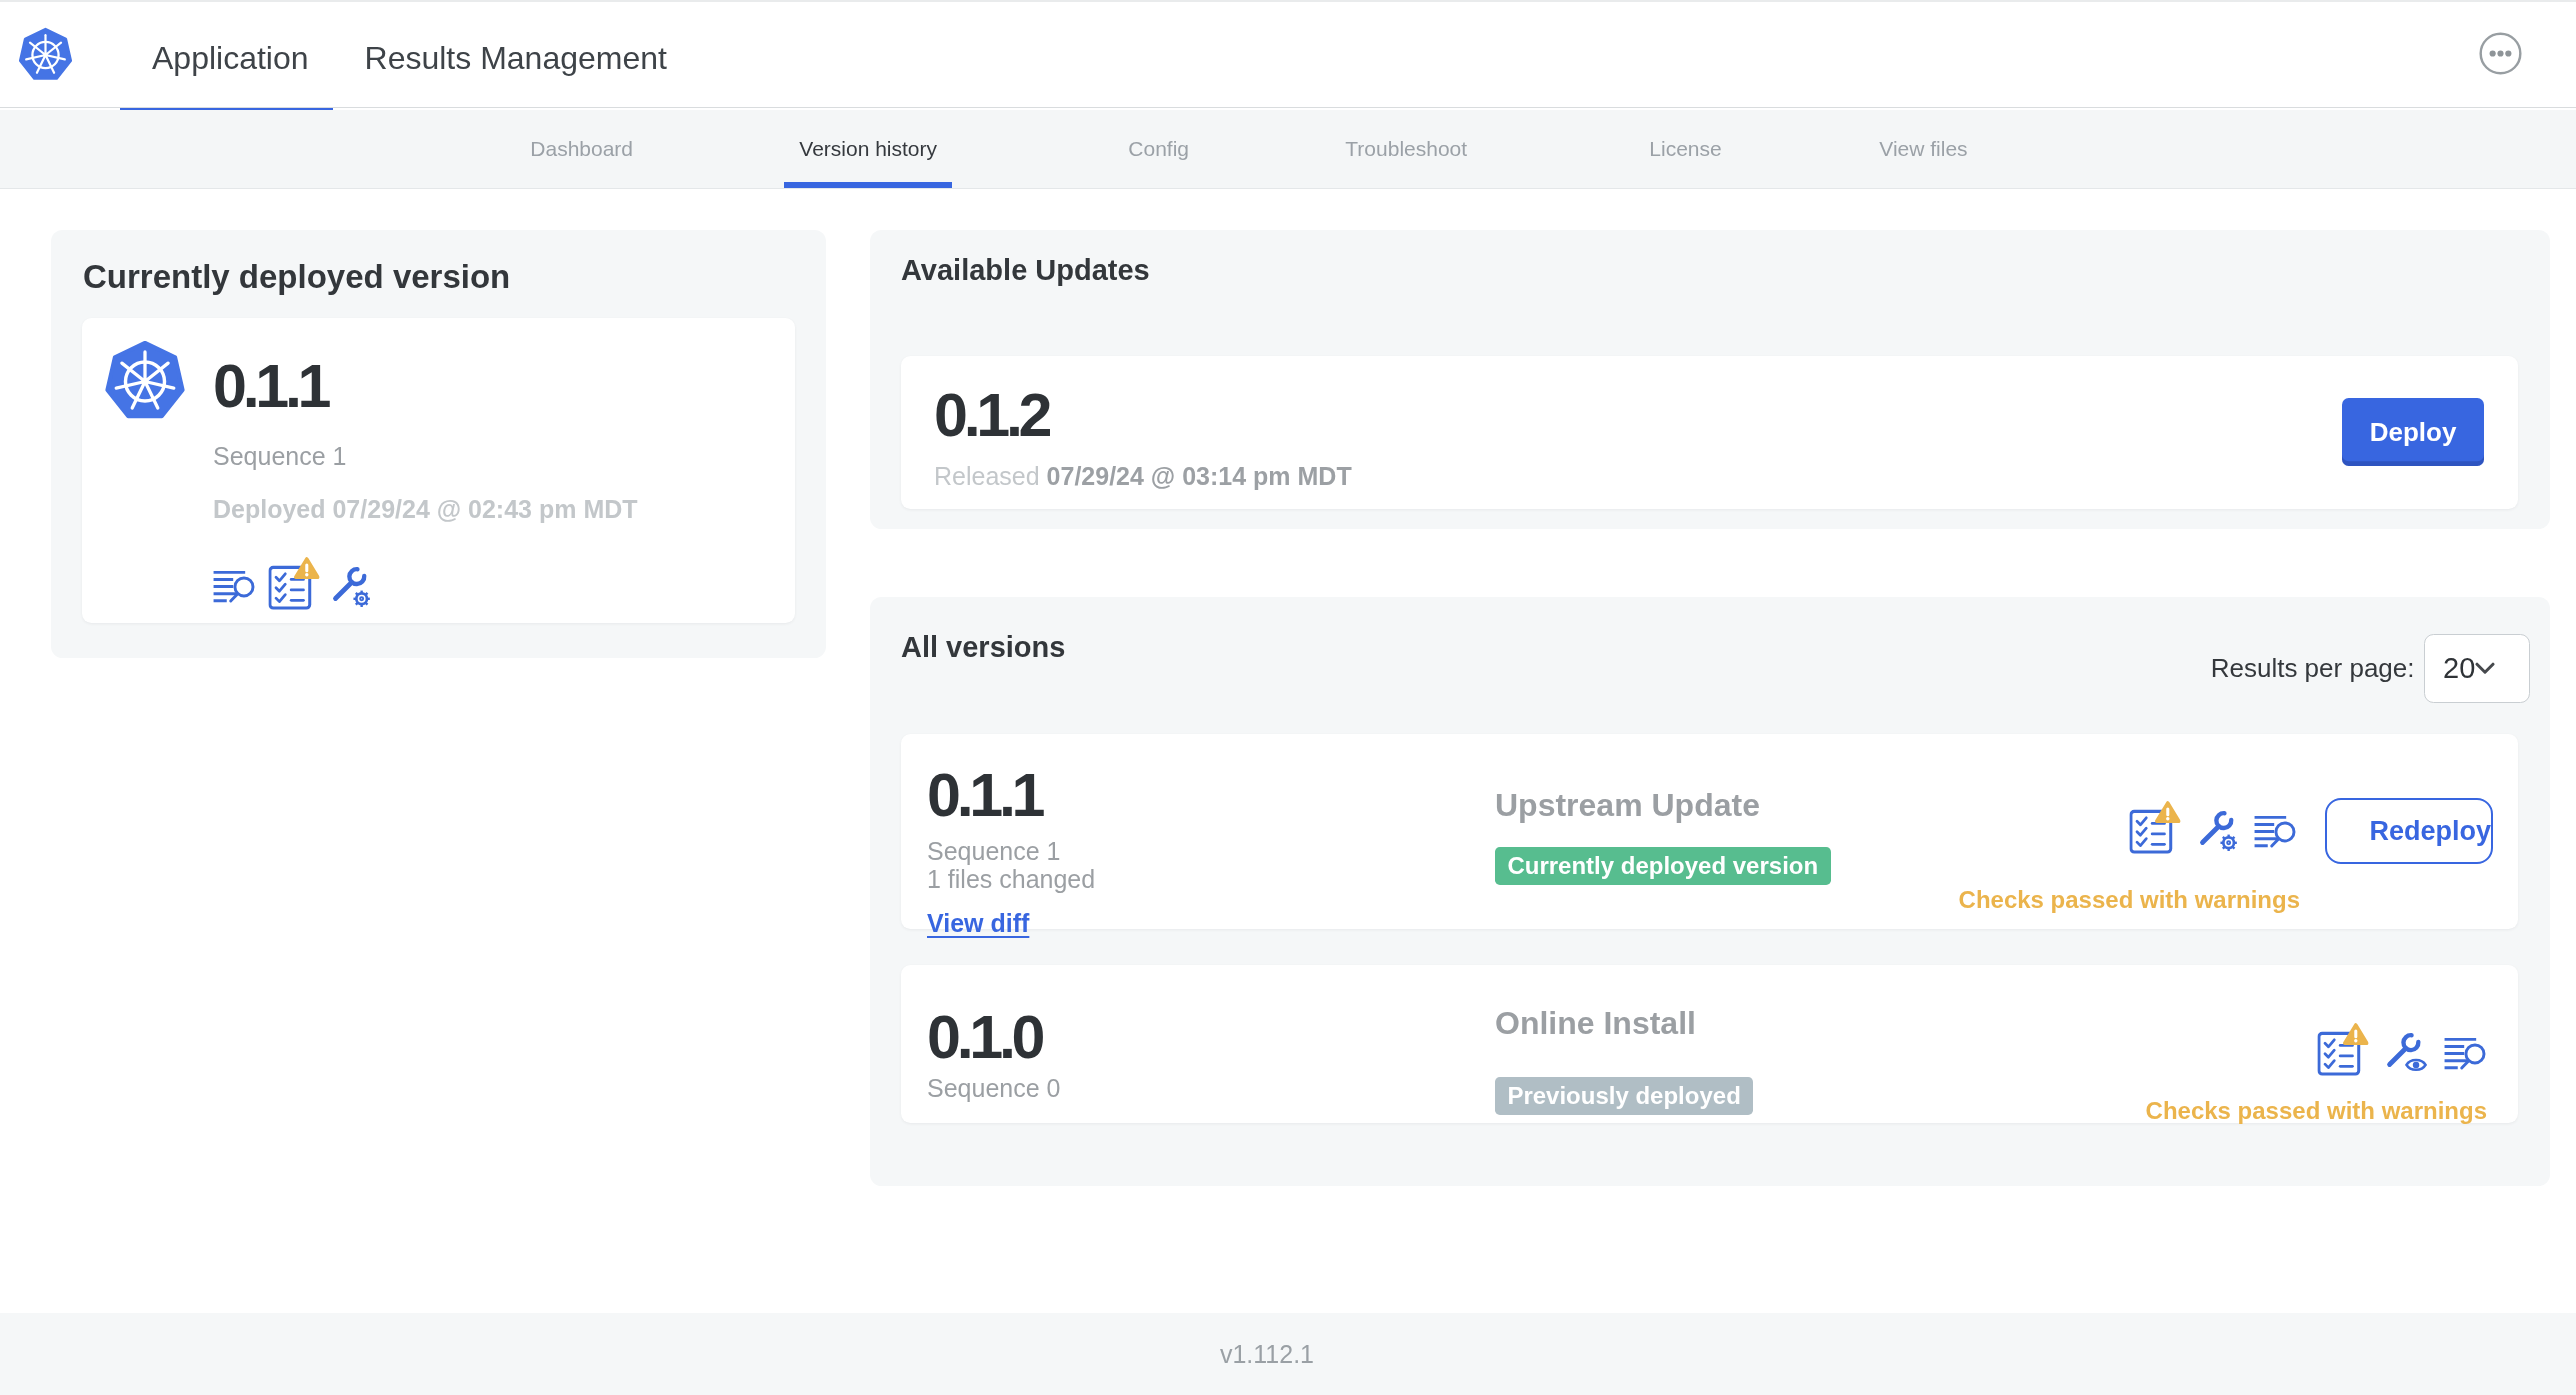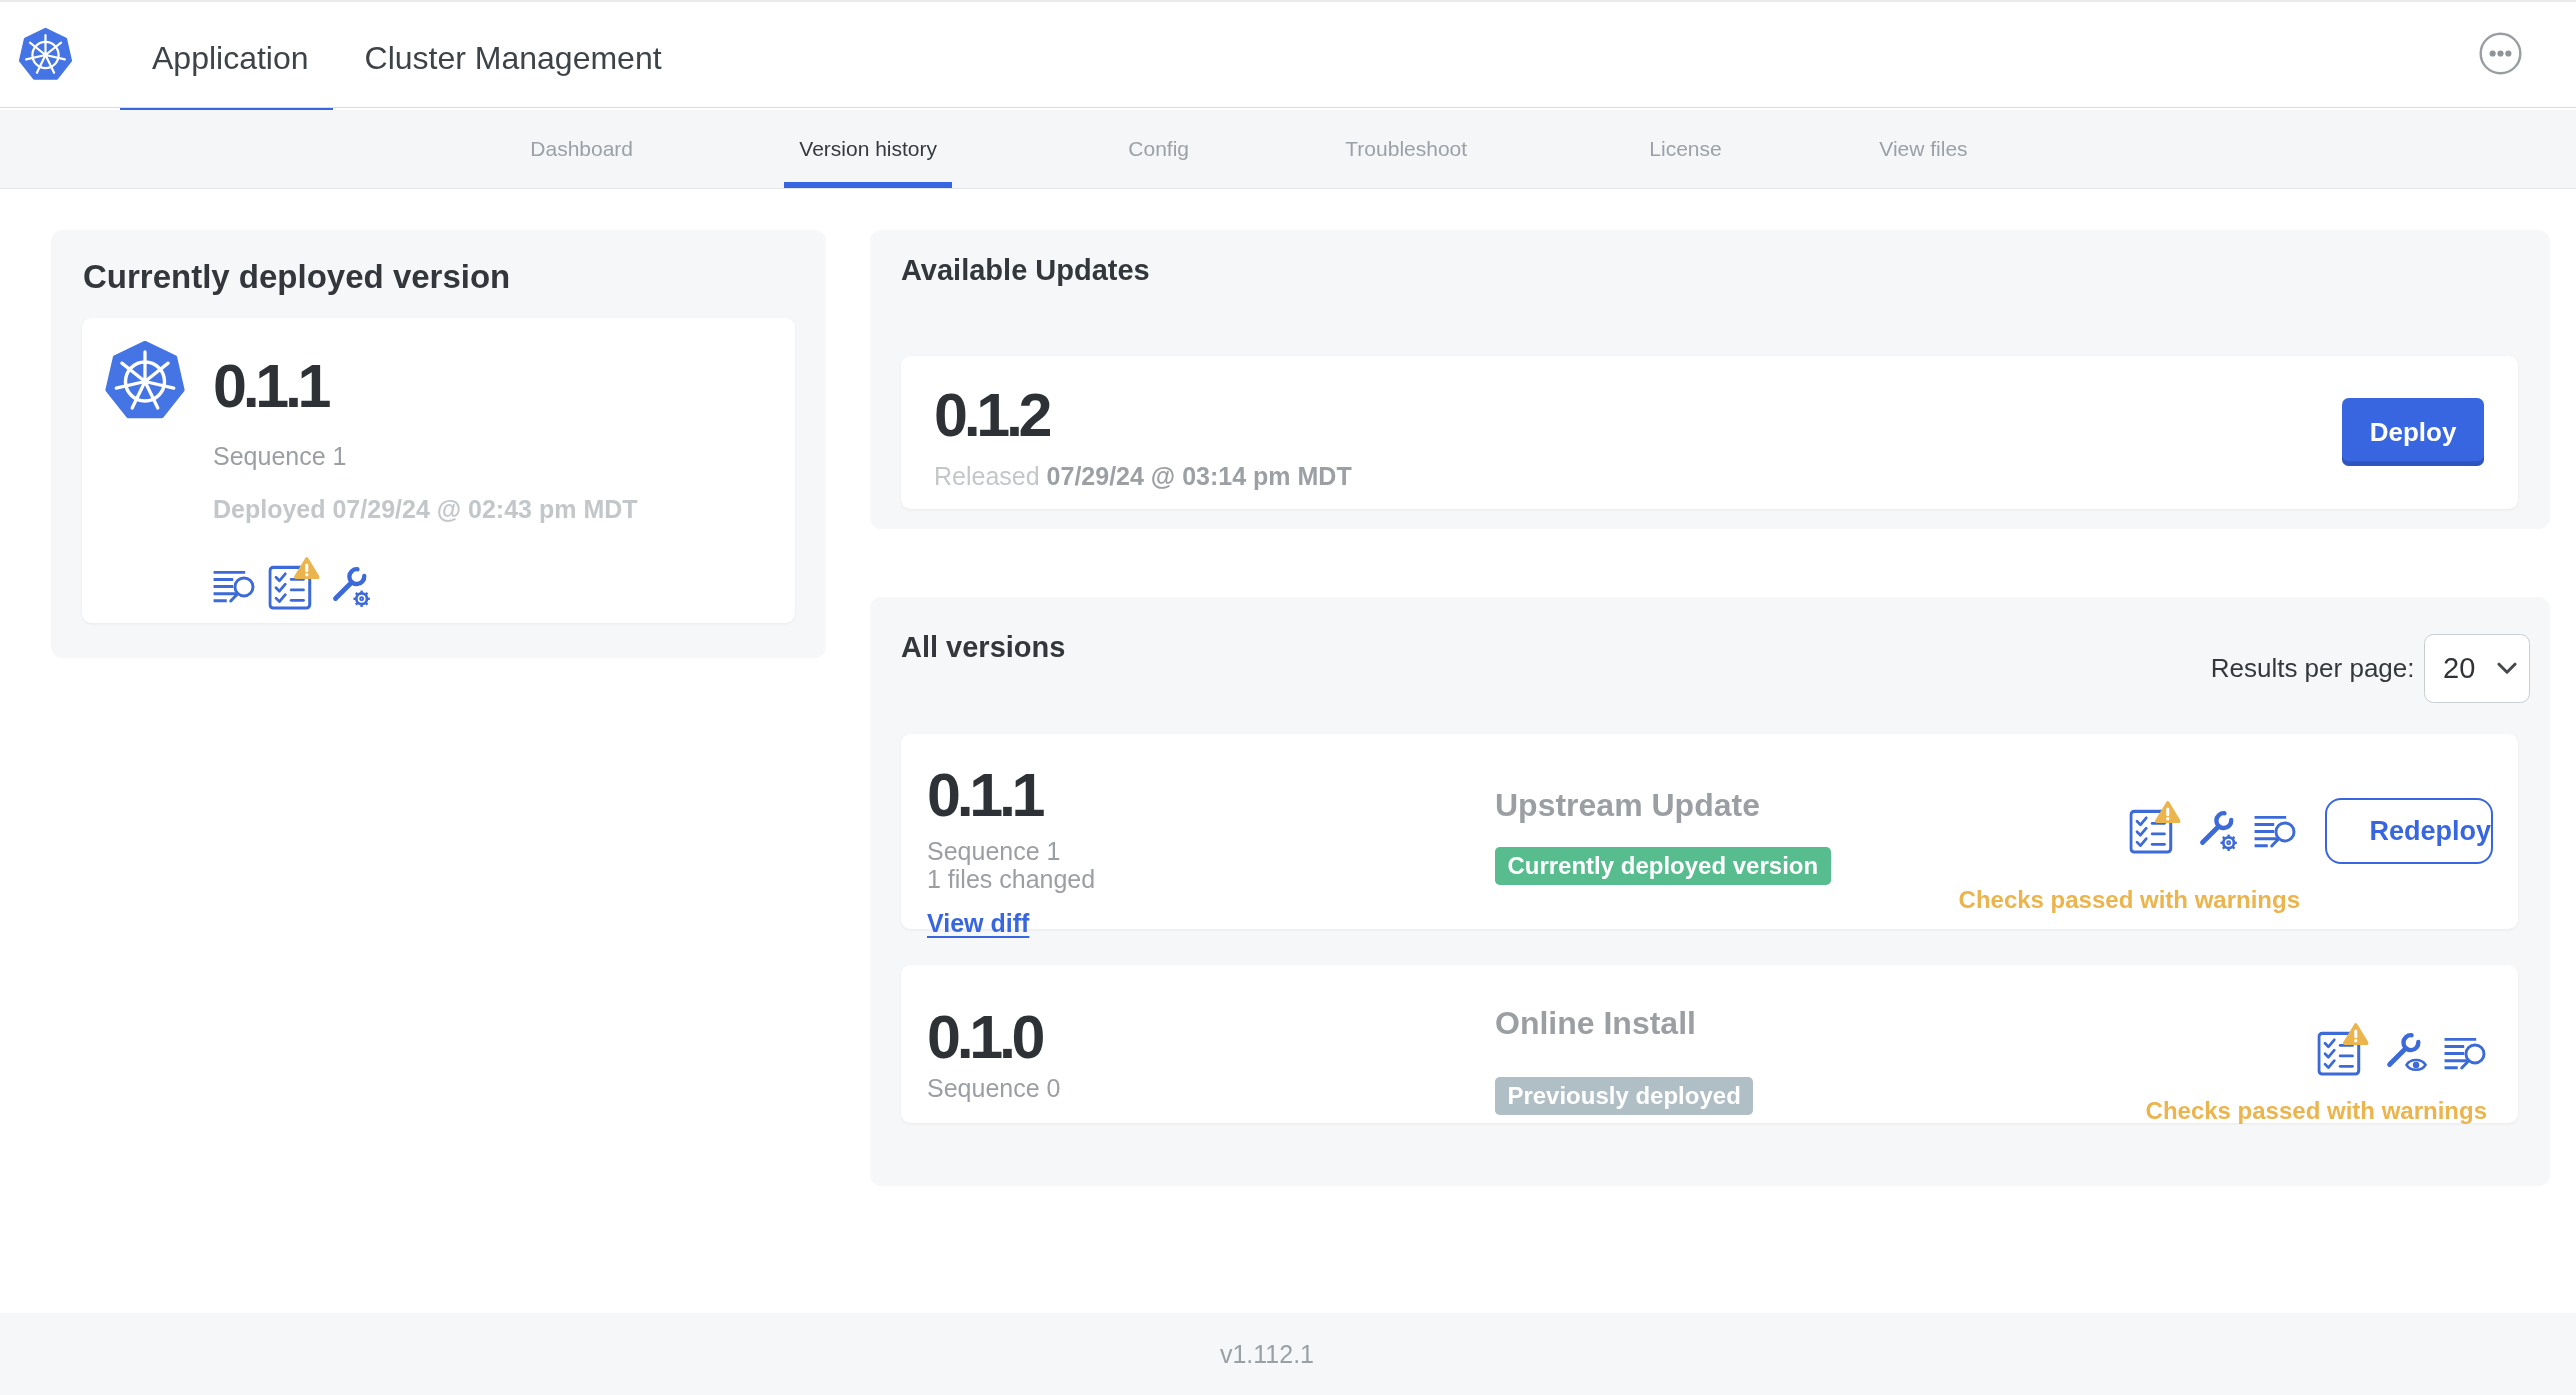--- a/index.html
+++ b/index.html
@@ -76,21 +76,21 @@
   .upd-released{position:absolute;left:33px;top:108px;font-size:25px;color:var(--gray-light);line-height:1;}
   .upd-released b{color:#9ca0a4;font-weight:700;}
   .btn-deploy{position:absolute;left:1441px;top:42px;width:142px;height:68px;background:var(--blue);border:none;border-radius:6.7px;
     box-shadow:inset 0 -4.8px 0 rgba(21,40,110,.28);color:#fff;font-size:26px;font-weight:700;font-family:inherit;cursor:pointer;}
 
   .panel-versions{left:870px;top:597px;width:1680px;height:589px;}
   .panel-versions .panel-title{left:31px;top:36px;}
   .results{position:absolute;top:37px;right:20px;height:69px;display:flex;align-items:center;gap:9.5px;}
   .results-label{font-size:26px;font-weight:400;color:#34383c;}
   .select{width:106px;height:69px;background:#fff;border:1.9px solid var(--select-border);border-radius:9.5px;display:flex;align-items:center;
-    justify-content:space-between;padding:0 12.4px 0 18px;cursor:pointer;}
+    padding:0 12.4px 0 18px;cursor:pointer;}
   .select .val{font-size:29px;color:#2f3337;}
   .select svg{width:20px;height:12.4px;}
 
   .card-row1{left:31px;top:137px;width:1617px;height:195px;}
   .card-row2{left:31px;top:368px;width:1617px;height:158px;}
   .row-version{position:absolute;left:26px;font-size:61px;font-weight:700;letter-spacing:-4.3px;color:var(--ink-dark);line-height:1;}
   .row-seq{position:absolute;left:26px;font-size:25px;color:var(--gray);line-height:1;}
   .row-files{position:absolute;left:26px;font-size:25px;color:var(--gray);line-height:1;display:flex;gap:19px;align-items:baseline;}
   .link{color:var(--blue);font-weight:700;text-decoration:underline;text-underline-offset:3.8px;cursor:pointer;}
   .row-source{position:absolute;left:594px;font-size:32px;font-weight:700;color:var(--gray);line-height:1;}
@@ -225,21 +225,21 @@
 
 <header class="header">
   <svg class="brand-logo" viewBox="0 0 58 61" width="55" height="58">
       <use href="#i-k8s"></use>
     </svg>
   <nav class="app-tabs">
     <div class="app-tab active">
       <span>Application</span>
     </div>
     <div class="app-tab">
-      <span>Cluster Management</span>
+      <span>Results Management</span>
     </div>
   </nav>
   <button class="menu-btn">
     <svg viewBox="0 0 45 45" width="43" height="43">
         <use href="#i-dots"></use>
       </svg>
   </button>
 </header>
 
 <nav class="subnav">

